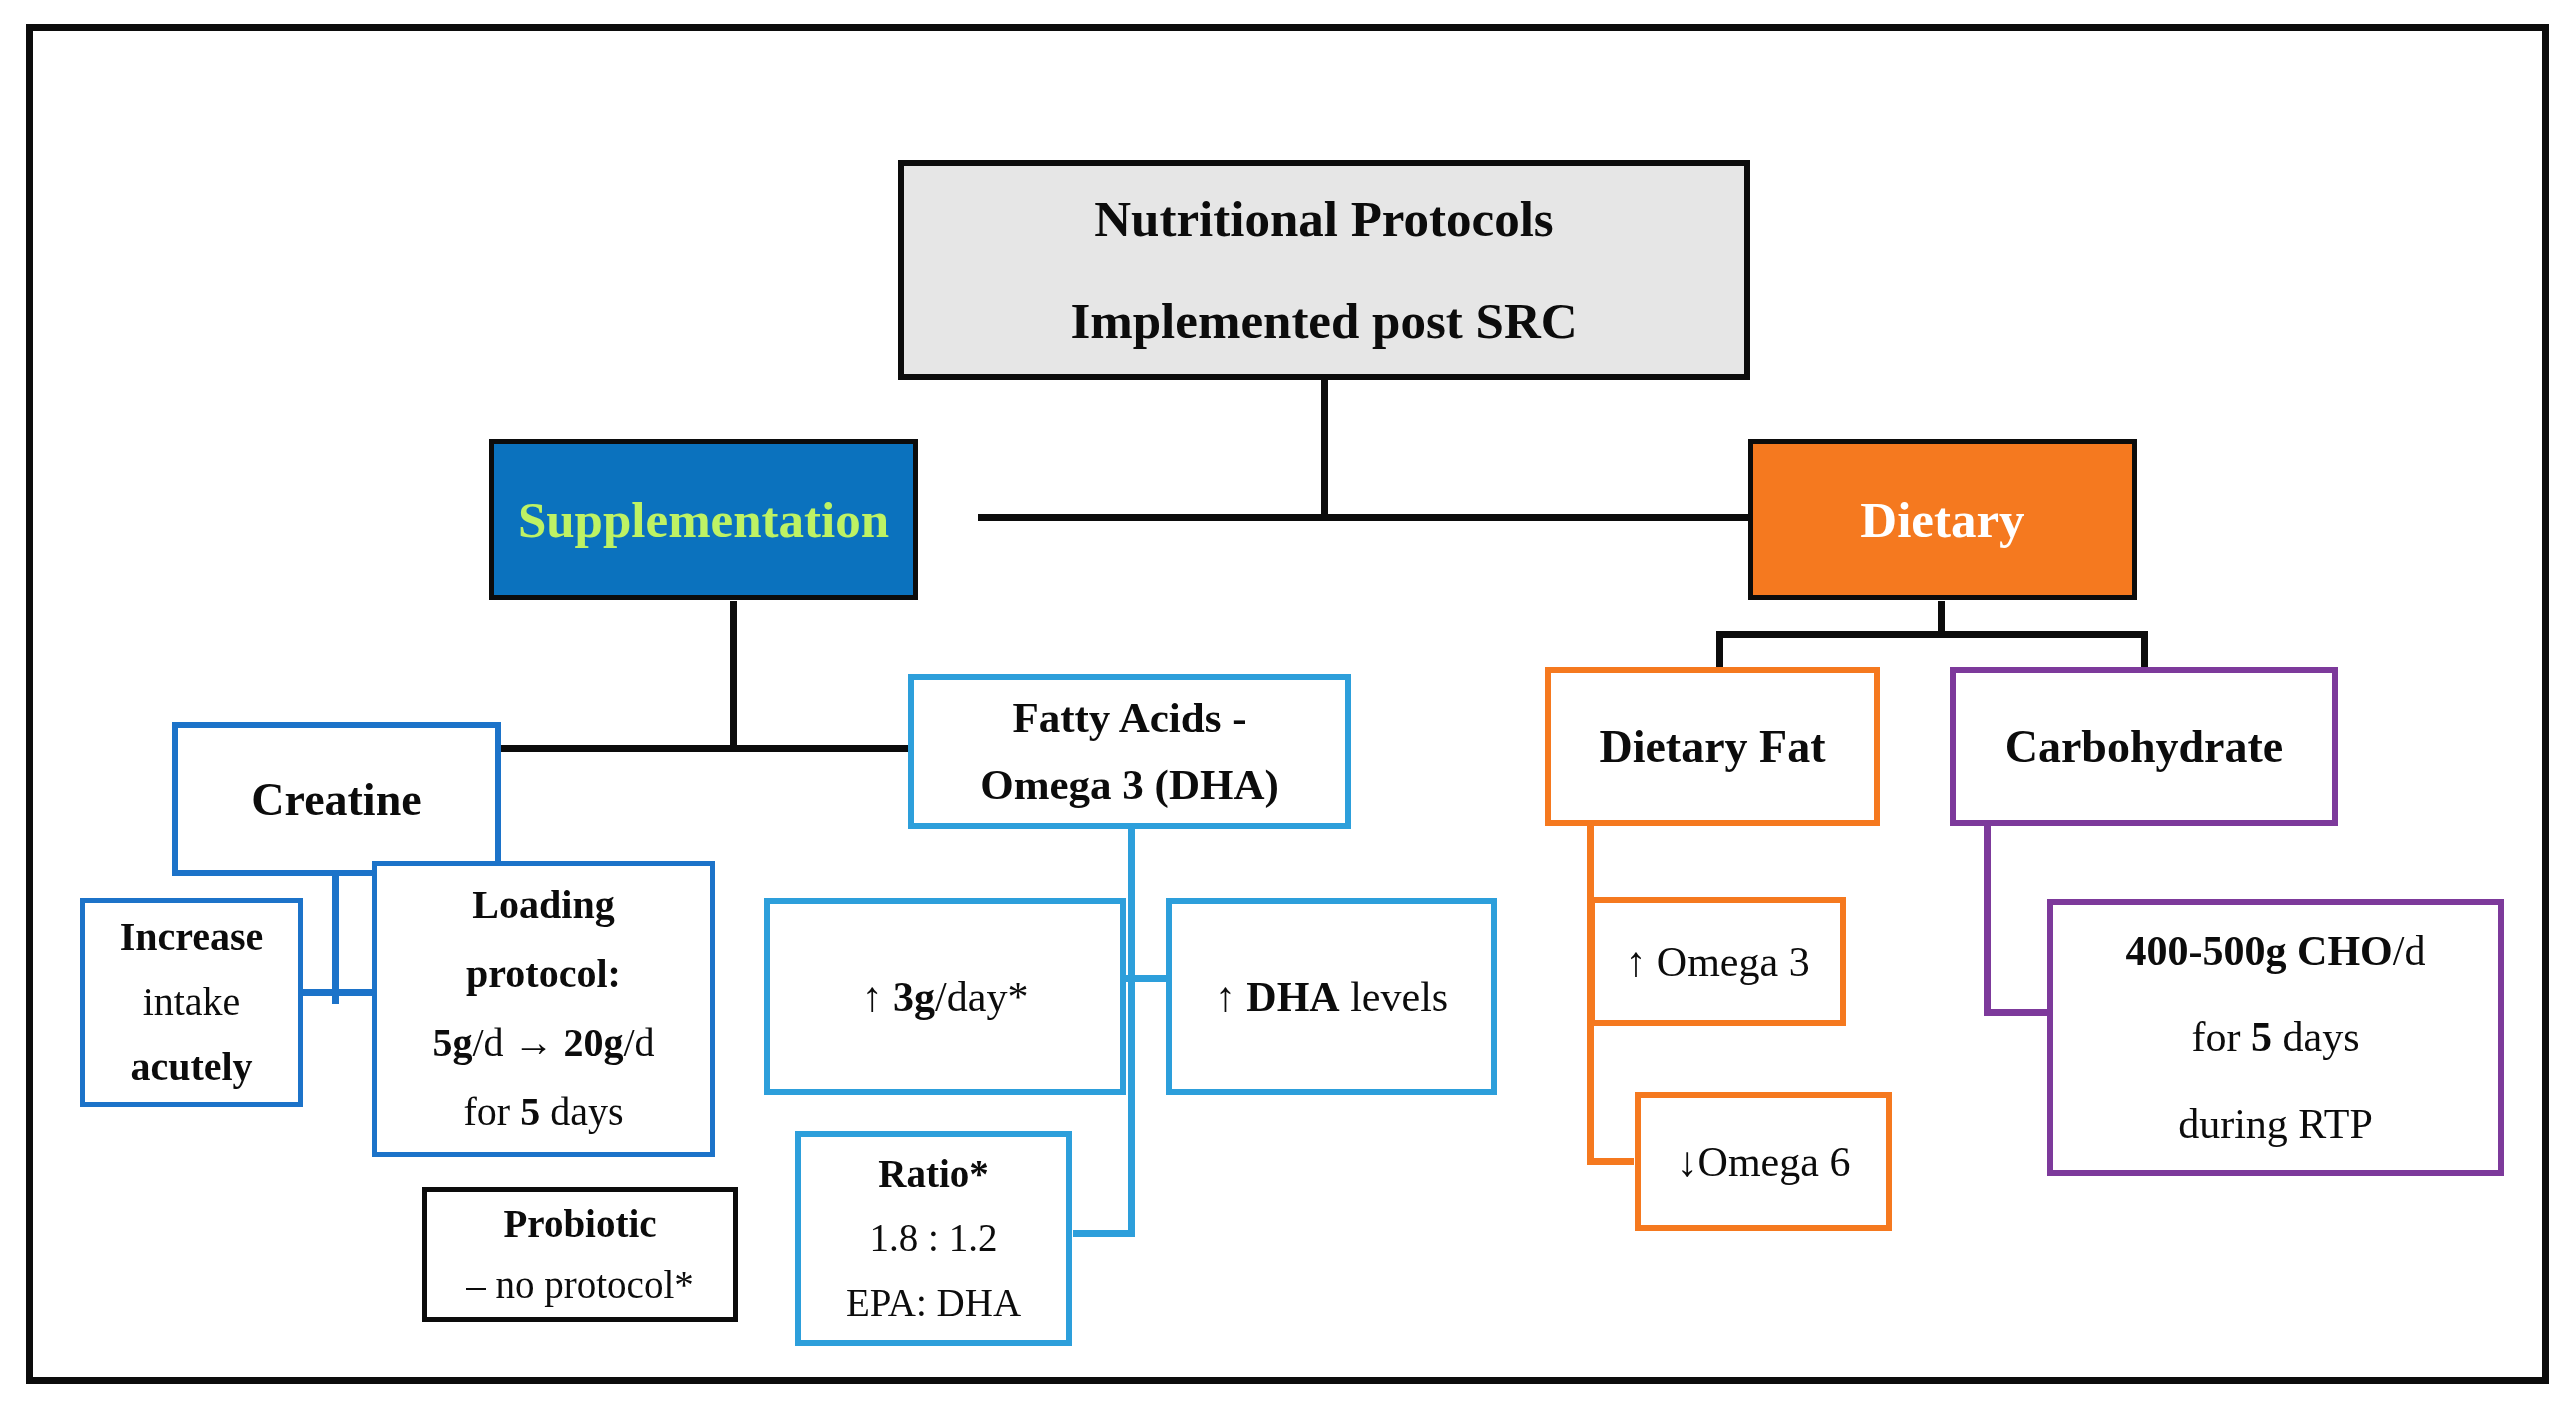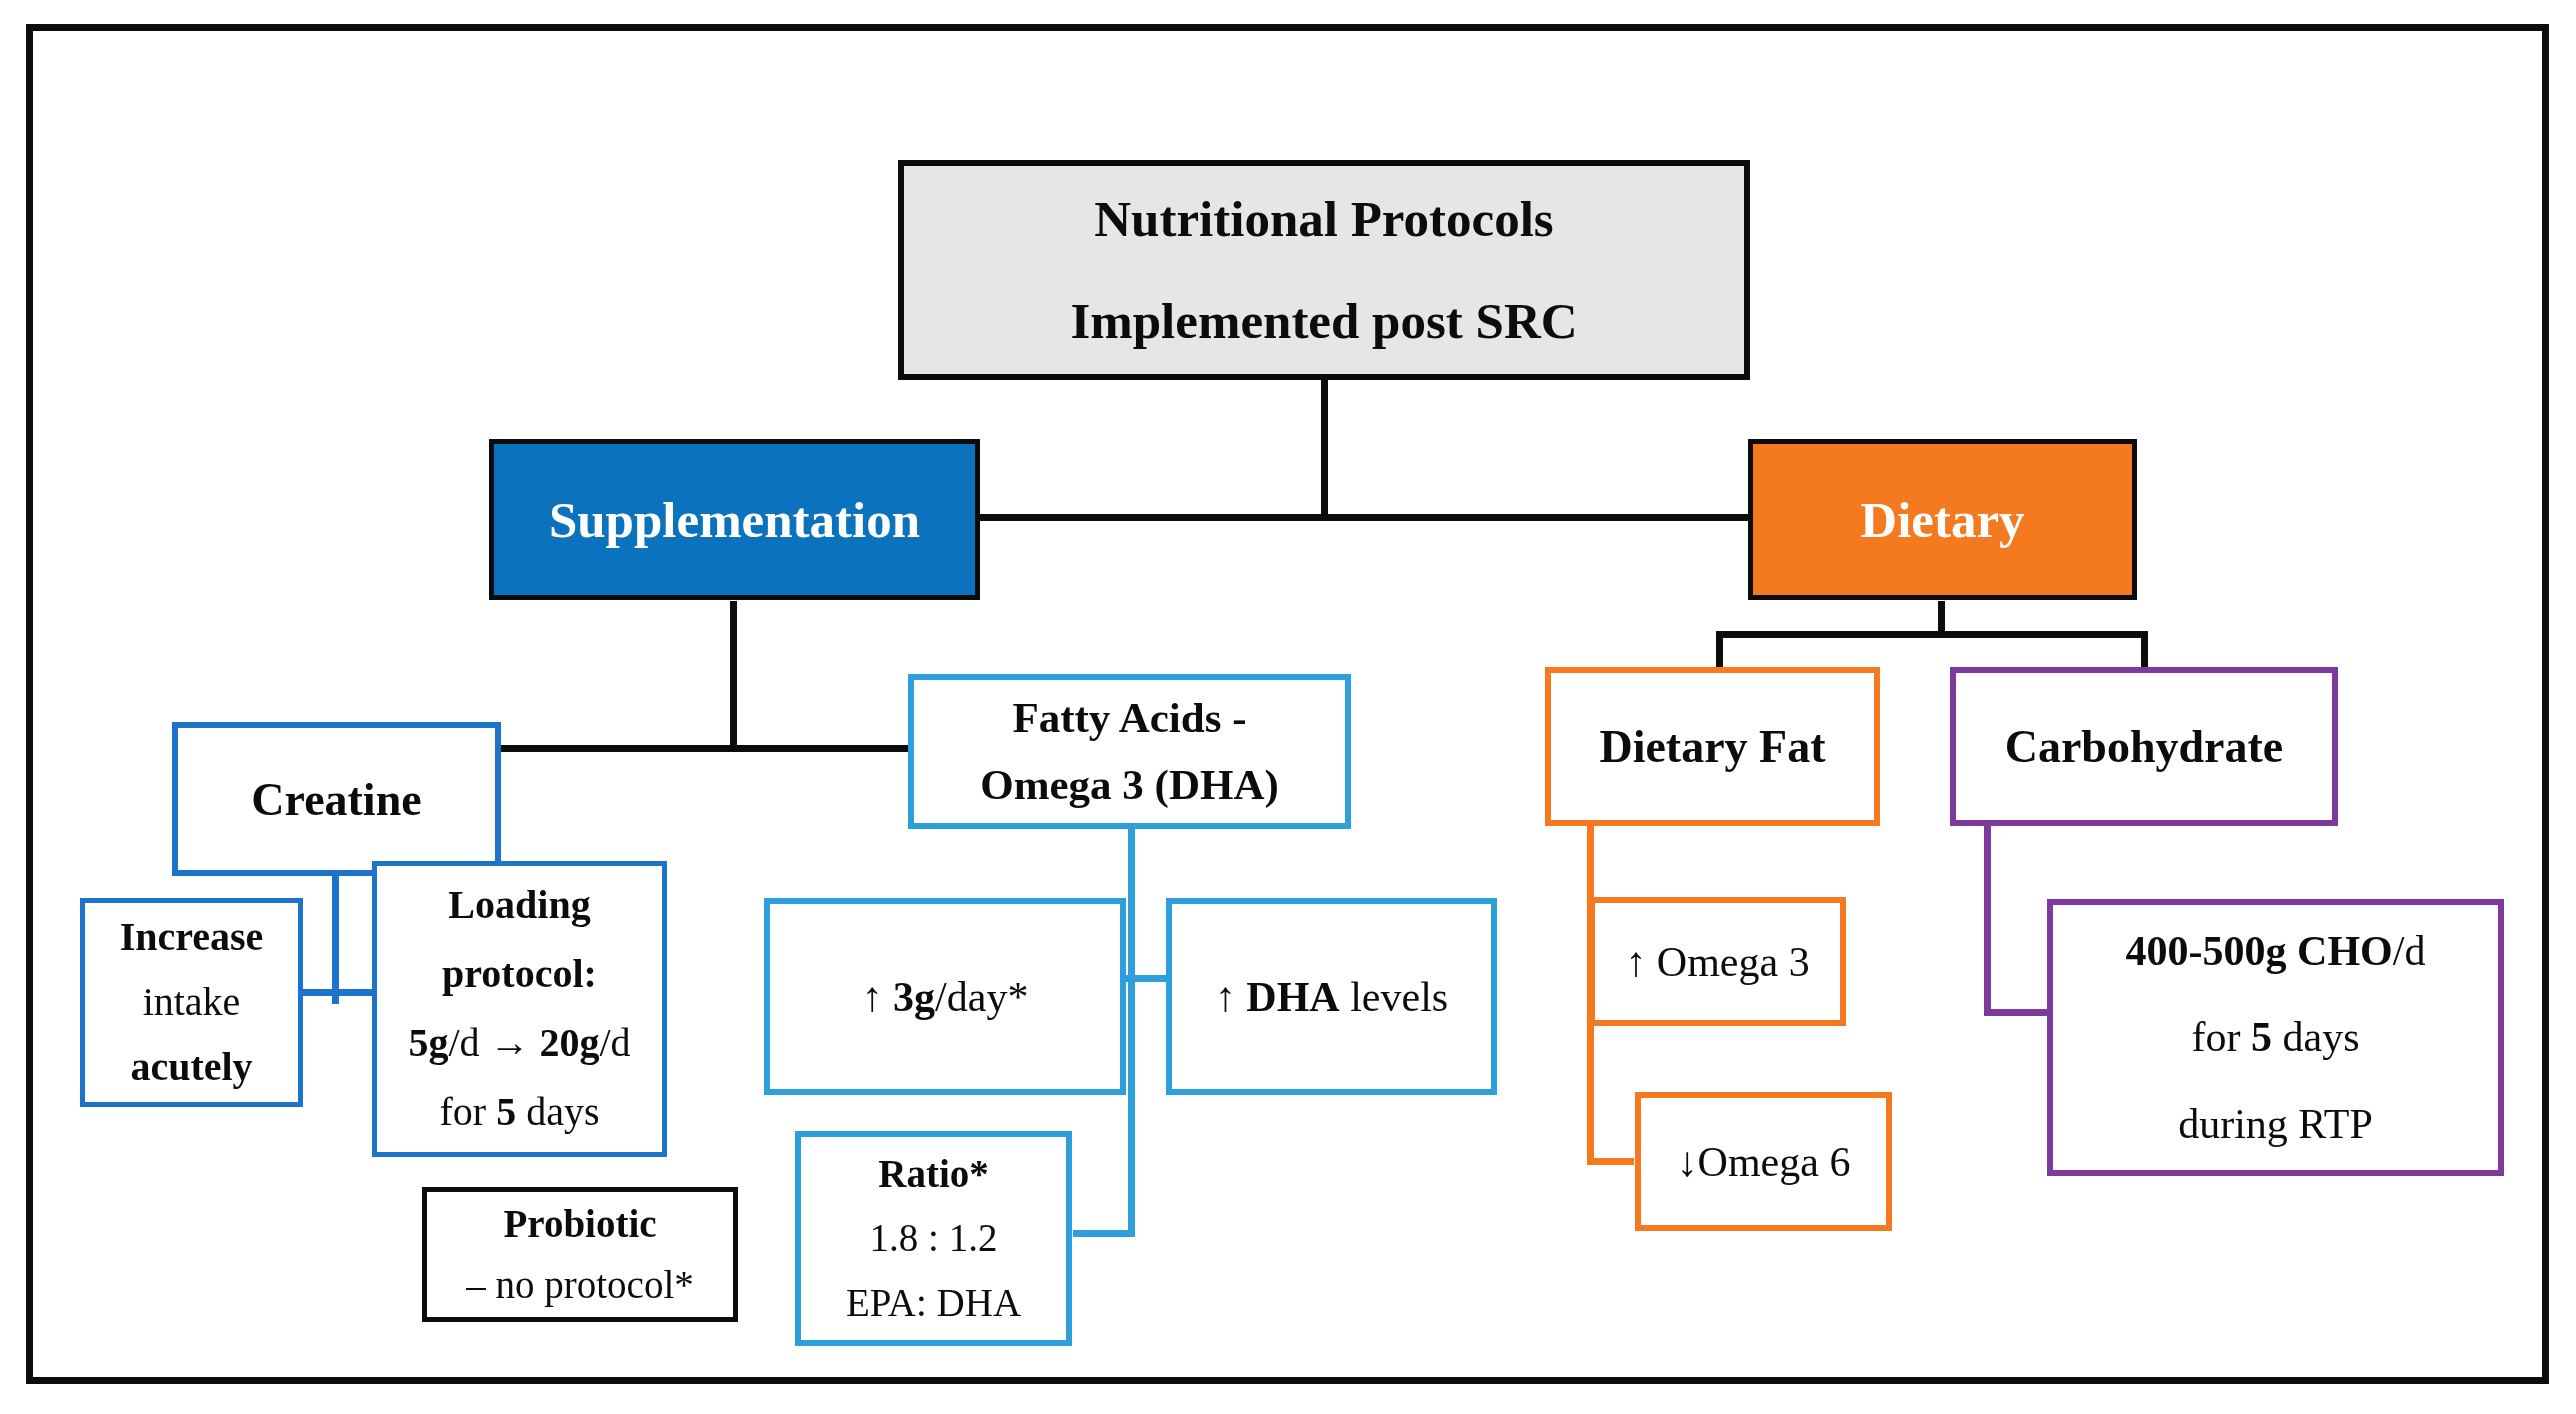--- a/index.html
+++ b/index.html
@@ -20,26 +20,26 @@
   .bold{font-weight:bold;}
   .conn{position:absolute;z-index:1;}
   .ck{background:#0c0c0c;}
   .cb{background:#1C73C9;}
   .cl{background:#2D9FDB;}
   .co{background:#F5791F;}
   .cp{background:#7D3A9B;}
 
   
   #box-root      {left:898px;top:160px;width:852px;height:220px;background:#E6E6E6;border:6px solid #0c0c0c;font-size:51px;font-weight:bold;line-height:2.0;}
-  #box-supp      {left:489px; top:439px;width:491px;height:161px;background:#0B72BE;border:5.1px solid #0c0c0c;color:#ffffff;font-size:51px;font-weight:bold;}
+  #box-supp      {left:489px; top:439px;width:429px;height:161px;background:#0B72BE;border:5.1px solid #0c0c0c;color:#bef264;font-size:51px;font-weight:bold;}
   #box-dietary   {left:1748px;top:439px;width:389px;height:161px;background:#F5791F;border:5.1px solid #0c0c0c;color:#ffffff;font-size:51px;font-weight:bold;}
   #box-creatine  {left:172px; top:674px;width:329px;height:154px;border:6px solid #1C73C9;font-size:46px;margin-top:48px;}
   #box-fatty     {left:908px;top:674px;width:443px;height:155px;border:6px solid #2D9FDB;font-size:43px;line-height:1.55;}
   #box-increase  {left:80px;  top:898px;width:223px;height:209px;border:5.1px solid #1C73C9;font-size:40px;line-height:1.62;}
-  #box-loading   {left:372px; top:861px;width:295px;height:296px;border:5.1px solid #1C73C9;font-size:40px;line-height:1.72;}
+  #box-loading   {left:372px; top:861px;width:343px;height:296px;border:5.1px solid #1C73C9;font-size:40px;line-height:1.72;}
   #box-probiotic {left:422px; top:1187px;width:316px;height:135px;border:5.1px solid #0c0c0c;font-size:39px;line-height:1.55;}
   #box-g3day     {left:764px; top:898px;width:362px;height:197px;border:6px solid #2D9FDB;font-size:42px;}
   #box-dha       {left:1166px;top:898px;width:331px;height:197px;border:6px solid #2D9FDB;font-size:42px;justify-content:center;}
   #box-ratio     {left:795px; top:1131px;width:277px;height:215px;border:6px solid #2D9FDB;font-size:39px;line-height:1.65;}
   #box-dfat      {left:1545px;top:667px;width:335px;height:159px;border:6px solid #F5791F;font-size:46px;}
   #box-carb      {left:1950px;top:667px;width:388px;height:159px;border:6px solid #7D3A9B;font-size:46px;}
   #box-omega3    {left:1589px;top:897px;width:257px;height:129px;border:6px solid #F5791F;font-size:42px;}
   #box-omega6    {left:1635px;top:1092px;width:257px;height:139px;border:6px solid #F5791F;font-size:42px;}
   #box-cho       {left:2047px;top:899px;width:457px;height:277px;border:6px solid #7D3A9B;font-size:42px;line-height:2.05;}
 

